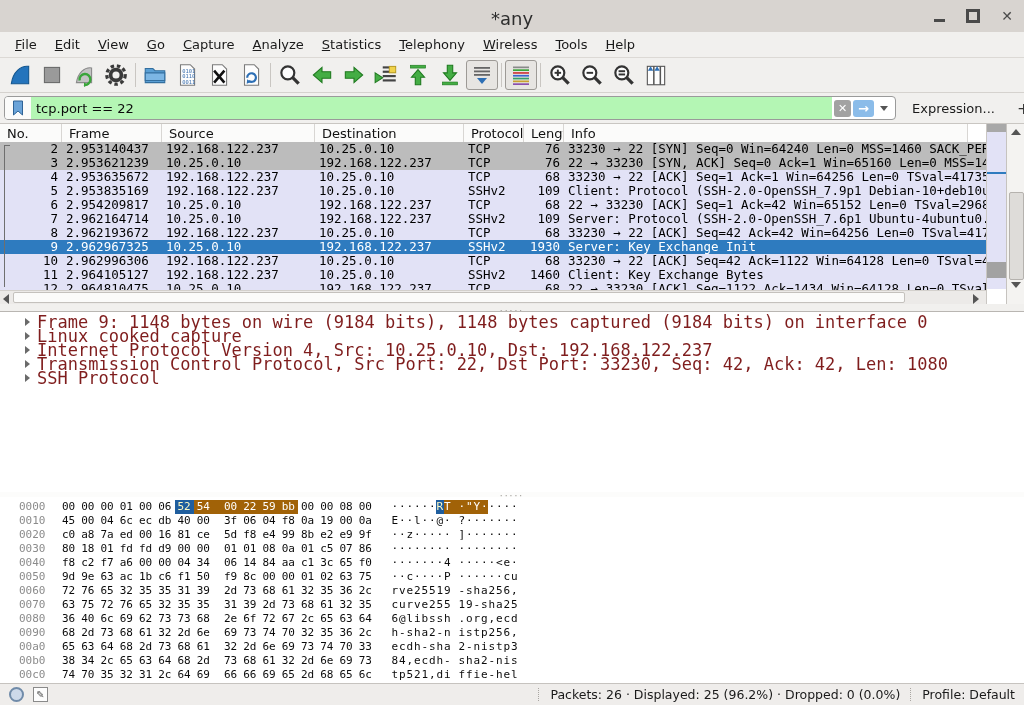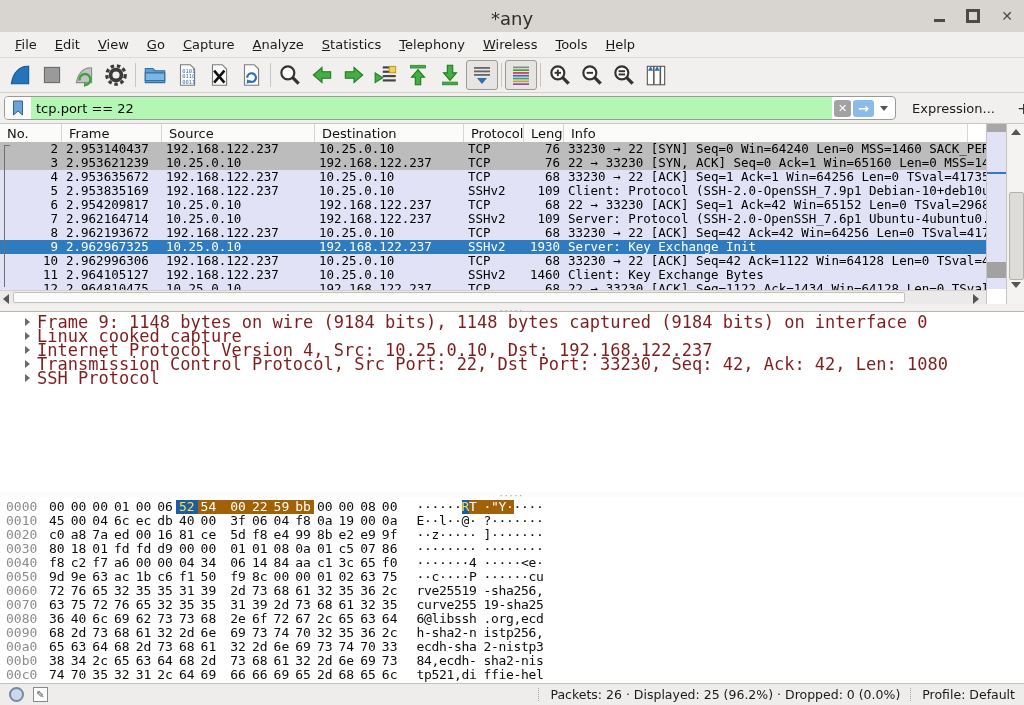--- a/index.html
+++ b/index.html
@@ -98,32 +98,32 @@
   .details{top:311px;left:0;width:1024px;height:181px;background:#fff;border-top:1px solid #b9b6b2;
            box-sizing:border-box;padding-top:3px;overflow:hidden;}
   .dline{height:14px;line-height:14px;font-family:"DejaVu Sans Mono","Liberation Mono",monospace;
          font-size:17px;color:#7f1d1d;white-space:pre;display:flex;align-items:center;margin-left:16px;}
   .tri{width:0;height:0;border-top:4px solid transparent;border-bottom:4px solid transparent;
        border-left:5px solid #6a6a6a;margin:0 7px 0 9px;flex:0 0 auto;}
 
   
   .hexpane{top:497px;left:0;width:1024px;height:186px;background:#fff;box-sizing:border-box;padding-top:3px;overflow:hidden;}
   .hexrow{display:flex;height:14px;line-height:14px;font-family:"DejaVu Sans Mono","Liberation Mono",monospace;
-          font-size:13px;white-space:pre;}
+          font-size:11px;white-space:pre;padding-left:13px;}
   .off{width:36px;padding-left:6px;color:#8b8b8b;flex:0 0 auto;}
   .bytes{display:flex;margin-left:4px;align-items:center;}
   .byte{padding:0 3px;color:#0b0b0b;}
   .byte.g8{margin-left:8px;}
   .byte.g8p{padding-left:11px;}
   .asc{display:flex;margin-left:16px;}
   .ach{width:7.5px;text-align:center;color:#0b0b0b;}
   .ach.g8{margin-left:7px;}
   .ach.g8p{width:14.5px;padding-left:7px;box-sizing:border-box;}
   .hl{background:#a16207;color:#fff;}
-  .anchor{background:#1f5e9e;color:#fde047;}
+  .anchor{background:#1f5e9e;color:#fef9c3;}
 
   
   .statusbar{top:683px;left:0;width:1024px;height:22px;background:#efedeb;border-top:1px solid #c6c3bf;
              display:flex;align-items:center;box-sizing:border-box;font-size:12.5px;color:#1a1a1a;}
   .expert{width:11px;height:11px;border-radius:50%;border:2px solid #708ba9;background:#cdd9ea;margin-left:9px;flex:0 0 auto;}
   .comment{width:13px;height:13px;background:#fdfdfd;border:1px solid #8a8a8a;margin-left:9px;flex:0 0 auto;
            display:flex;align-items:center;justify-content:center;font-size:10px;color:#555;}
   .sb-field{margin-left:16px;white-space:pre;margin-top:32px;}
   .sb-right{margin-left:auto;display:flex;align-items:center;}
   .sb-sep{width:1px;height:13px;border-left:1px dotted #a9a6a2;margin:0 10px;}

